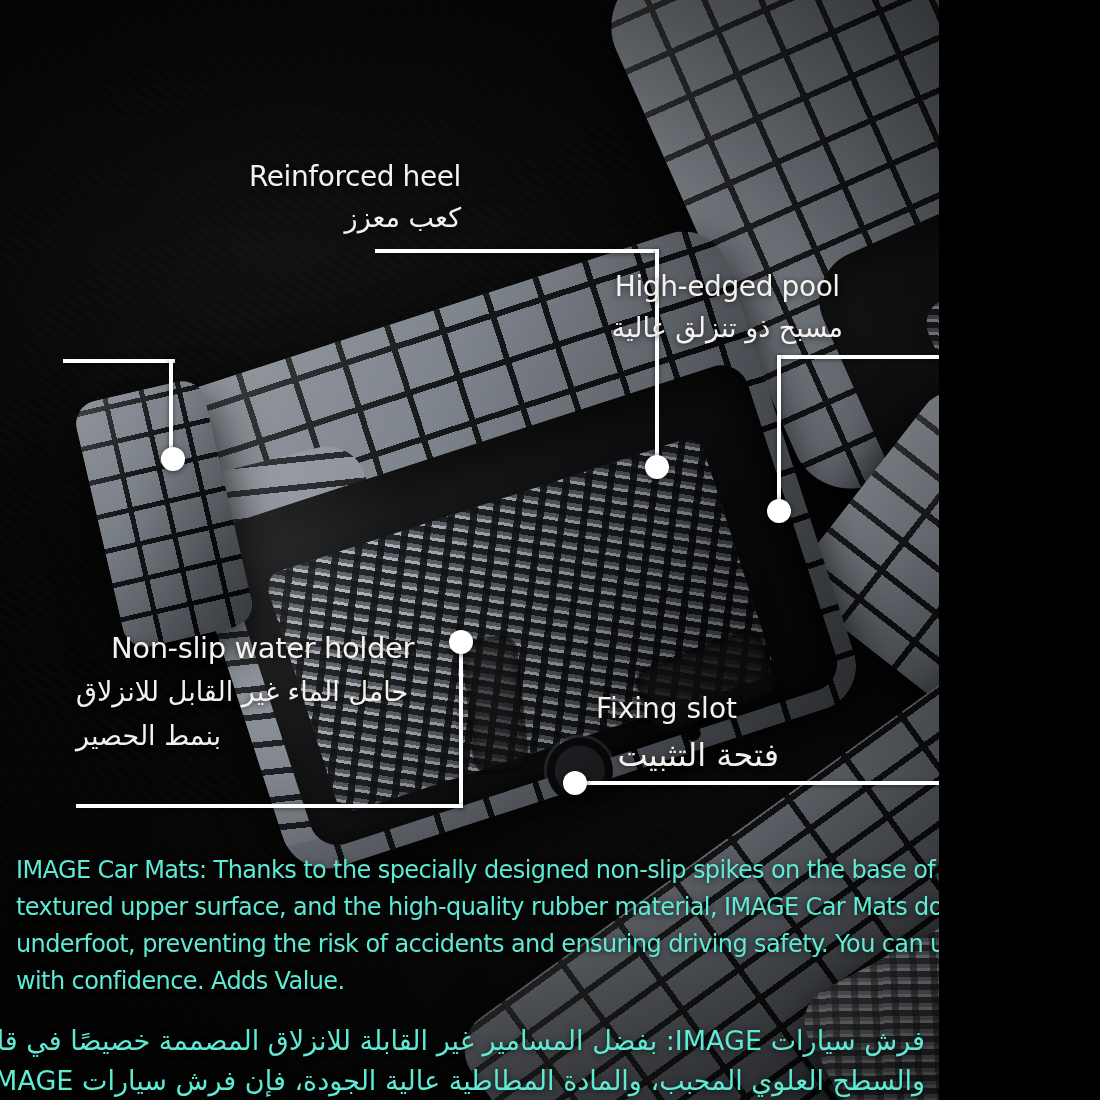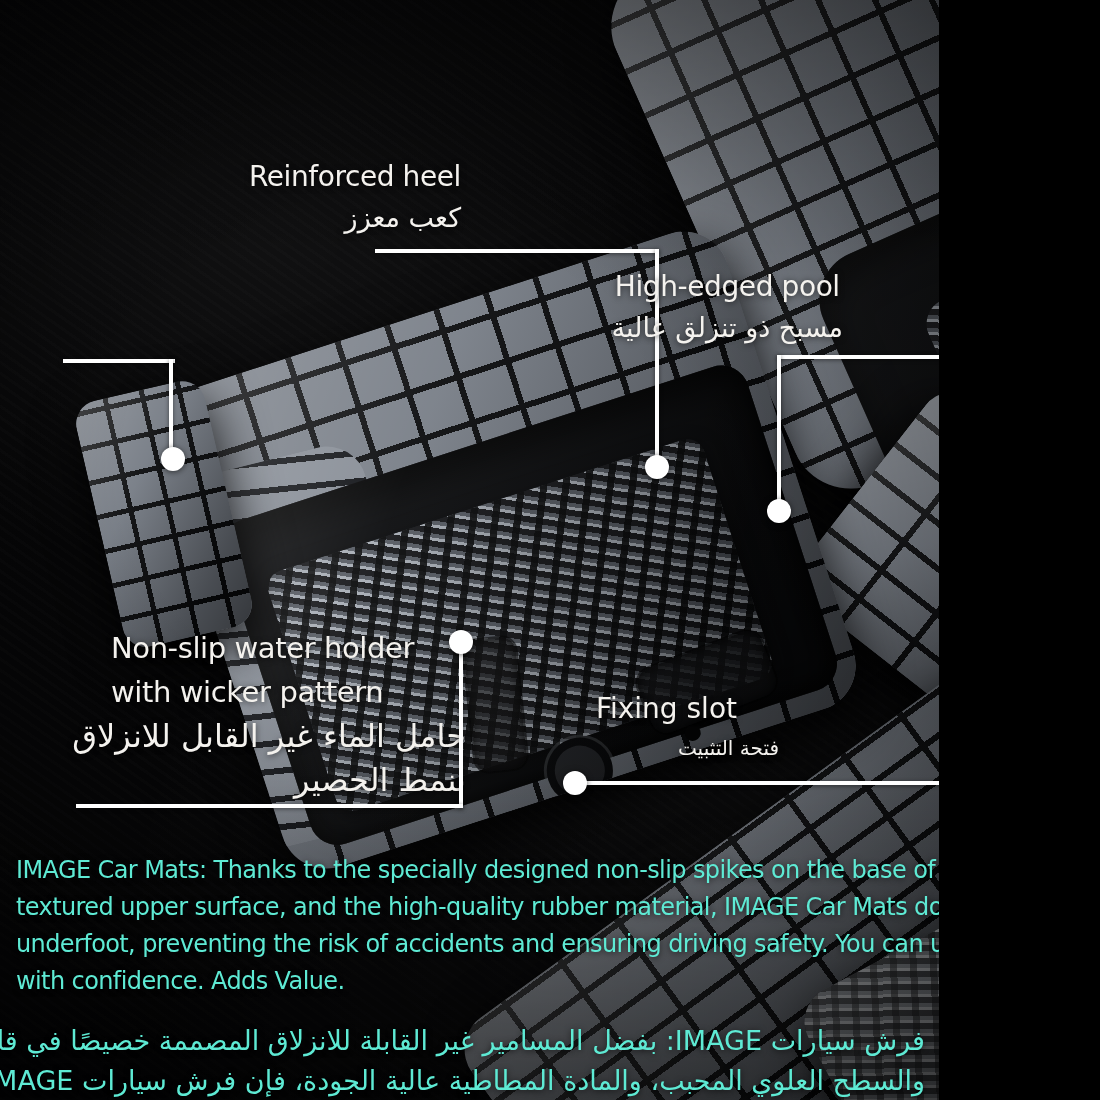--- a/index.html
+++ b/index.html
@@ -73,23 +73,23 @@
 
   
   .co { position:absolute; z-index:6; color:#f4f2ee; text-shadow:0 1px 6px rgba(0,0,0,0.65); }
   .co-en { font-size:28px; letter-spacing:-0.4px; white-space:nowrap; }
   .co-ar { font-size:27px; margin-top:9px; white-space:nowrap; }
   #co-heel { right:478px; top:160px; text-align:right; }
   #co-footrest { left:28px; top:276px; width:168px; text-align:center; }
   #co-pool { right:96px; top:270px; text-align:center; }
   #co-nonslip { left:76px; top:626px; width:390px; }
   #co-nonslip .ln1, #co-nonslip .ln2 { font-size:29px; line-height:44px; letter-spacing:-0.4px; white-space:nowrap;margin-left:35px; }
-  #co-nonslip .ln3, #co-nonslip .ln4 { font-size:32px; line-height:44px; text-align:right; white-space:nowrap; }
+  #co-nonslip .ln3, #co-nonslip .ln4 { font-size:27px; line-height:44px; text-align:left; white-space:nowrap; }
   #co-fixing-en { right:202px; top:692px; font-size:28px; white-space:nowrap; }
-  #co-fixing-ar { right:160px; top:736px; font-size:20px; white-space:nowrap; }
+  #co-fixing-ar { right:160px; top:736px; font-size:32px; white-space:nowrap; }
 
   .ln { position:absolute; background:#ffffff; z-index:6; box-shadow:0 1px 4px rgba(0,0,0,0.5); }
   .dot { position:absolute; width:24px; height:24px; border-radius:50%; background:#ffffff; z-index:6; box-shadow:0 1px 6px rgba(0,0,0,0.6); }
   #ln-heel-h { left:375px; top:249px; width:284px; height:4px; }
   #ln-heel-v { left:655px; top:249px; width:4px; height:216px; }
   #dot-heel  { left:645px; top:455px; }
   #ln-foot-h { left:63px; top:359px; width:112px; height:4px; }
   #ln-foot-v { left:169px; top:359px; width:4px; height:96px; }
   #dot-foot  { left:161px; top:447px; }
   #ln-pool-h { left:777px; top:355px; width:228px; height:4px; }
@@ -147,21 +147,20 @@
   <div class="co" id="co-pool">
     <div class="co-en">High-edged pool</div>
     <div class="co-ar" dir="rtl">مسبح ذو تنزلق عالية</div>
   </div>
   <div class="ln" id="ln-pool-h"></div>
   <div class="ln" id="ln-pool-v"></div>
   <div class="dot" id="dot-pool"></div>
 
   <div class="co" id="co-nonslip">
     <div class="ln1">Non-slip water holder</div>
-    <div class="ln2">with wicker pattern</div>
     <div class="ln3" dir="rtl">حامل الماء غير القابل للانزلاق</div>
     <div class="ln4" dir="rtl">بنمط الحصير</div>
   </div>
   <div class="ln" id="ln-nonslip-v"></div>
   <div class="ln" id="ln-nonslip-h"></div>
   <div class="dot" id="dot-nonslip"></div>
 
   <div class="co" id="co-fixing-en">Fixing slot</div>
   <div class="co" id="co-fixing-ar" dir="rtl">فتحة التثبيت</div>
   <div class="ln" id="ln-fixing-h"></div>

